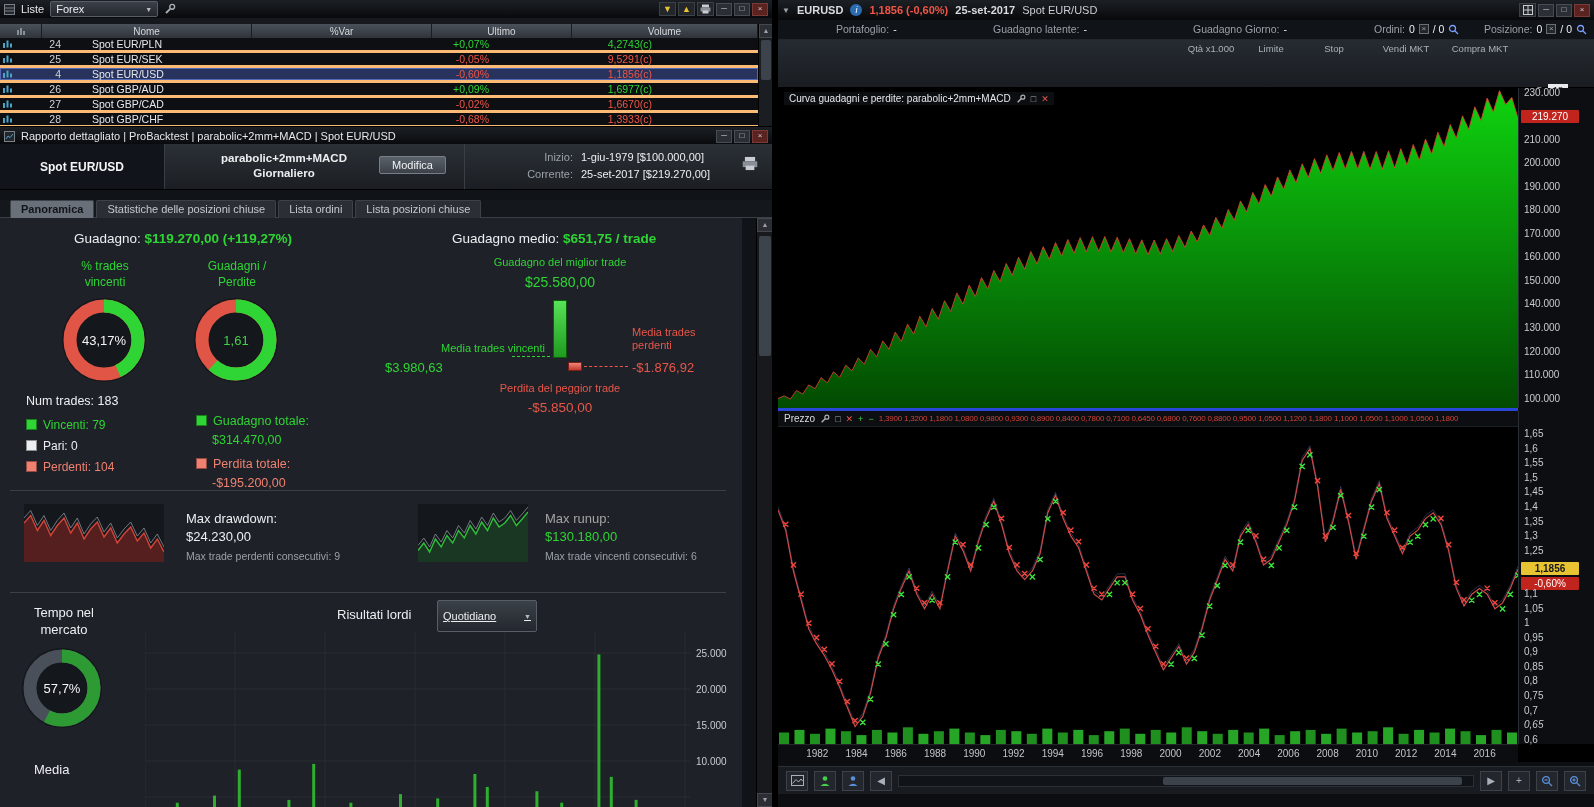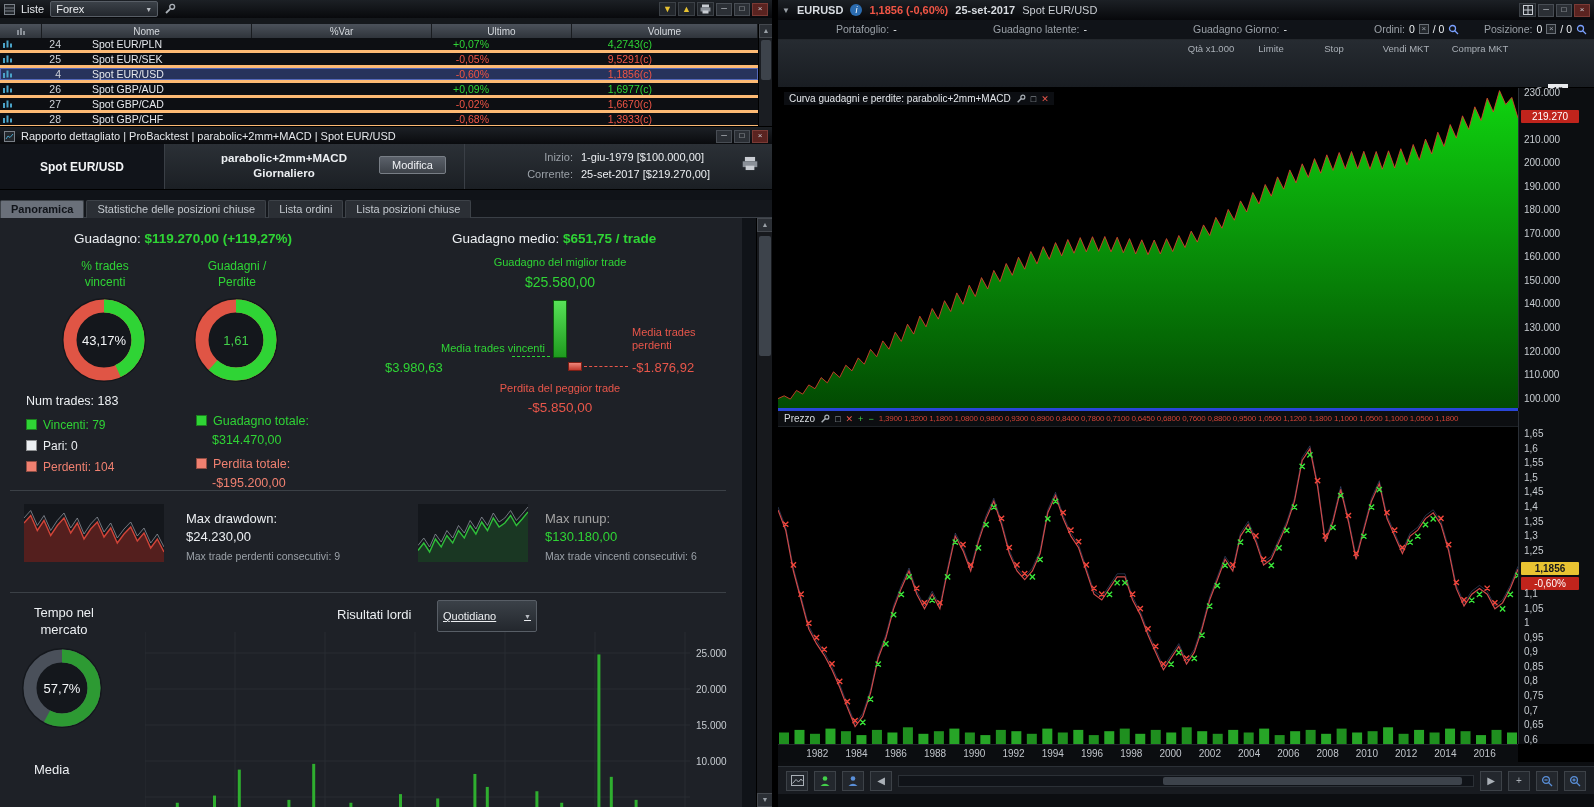--- a/index.html
+++ b/index.html
@@ -37,21 +37,21 @@
   #report { left:0; top:127px; width:772px; height:680px; background:#101318; }
   #report-header { position:absolute; top:17px; left:0; width:772px; height:46px; display:flex; background:linear-gradient(#2b3036,#1b1f24); border-bottom:1px solid #000; }
   #rh-cell1 { width:165px; background:#11141a; border-right:1px solid #3a3f46; display:flex; align-items:center; justify-content:center; font-size:12px; font-weight:bold; color:#f2f4f6; }
   #rh-cell2 { width:300px; border-right:1px solid #3a3f46; position:relative; }
   #rh-strategy { position:absolute; left:14px; top:7px; width:210px; text-align:center; font-size:11.5px; font-weight:bold; color:#eceff2; line-height:15px; }
   #modify-btn { position:absolute; right:18px; top:12px; padding:2px 12px; font-size:11px; color:#f0f2f5; background:linear-gradient(#5b616a,#3d4249); border:1px solid #787e86; border-radius:2px; }
   #rh-cell3 { flex:1; position:relative; font-size:11px; }
   .rh-line { position:absolute; left:40px; display:flex; }
   .rh-label { width:68px; text-align:right; color:#9aa0a7; margin-right:8px; }
   .rh-value { color:#eceff2; }
-  #tabs-bar { position:absolute; top:73px; left:0; width:772px; height:18px; background:#14171c; display:flex; gap:2px; padding-left:0; border-bottom:1px solid #3a3f46; }
+  #tabs-bar { position:absolute; top:73px; left:0; width:772px; height:18px; background:#14171c; display:flex; gap:2px; padding-left:10px; border-bottom:1px solid #3a3f46; }
   .tab { padding:2px 10px 0 10px; font-size:11px; height:18px; background:#2b2f35; color:#c3c8ce; border:1px solid #3d4248; border-bottom:none; border-radius:2px 2px 0 0; }
   .tab.active { background:#6a707a; color:#11141a; font-weight:bold; }
   #report-content { position:absolute; top:91px; left:0; width:742px; height:589px; background:#1e2127; overflow:hidden; }
   #report-scroll { top:91px; height:589px; right:16px; width:16px; background:#17191d; }
   .abs { position:absolute; }
   .lbl-w { color:#eceff2; } .val-g { color:#2fd435; } .val-sal { color:#f08070; }
   #gain-line { left:74px; top:13px; font-size:13.5px; }
   #gain-line b { color:#2fd435; font-weight:bold; }
   #avg-line { left:452px; top:13px; font-size:13.5px; }
   #avg-line b { color:#2fd435; font-weight:bold; }
@@ -685,21 +685,21 @@
           <div class="tick" style="top: 133.601px;">1,25</div>
           <div class="tick" style="top: 177.225px;">1,1</div>
           <div class="tick" style="top: 191.766px;">1,05</div>
           <div class="tick" style="top: 206.307px;">1</div>
           <div class="tick" style="top: 220.849px;">0,95</div>
           <div class="tick" style="top: 235.39px;">0,9</div>
           <div class="tick" style="top: 249.931px;">0,85</div>
           <div class="tick" style="top: 264.472px;">0,8</div>
           <div class="tick" style="top: 279.014px;">0,75</div>
           <div class="tick" style="top: 293.555px;">0,7</div>
-          <div class="tick" style="top: 308.096px;">0,65</div>
+          <div class="tick" style="top: 308.096px; font-style: italic;">0,65</div>
           <div class="tick" style="top: 322.638px;">0,6</div>
         </div>
       <div id="years-axis">
           <div class="year-lab" style="left: 39.2573px;">1982</div>
           <div class="year-lab" style="left: 78.5146px;">1984</div>
           <div class="year-lab" style="left: 117.772px;">1986</div>
           <div class="year-lab" style="left: 157.029px;">1988</div>
           <div class="year-lab" style="left: 196.286px;">1990</div>
           <div class="year-lab" style="left: 235.544px;">1992</div>
           <div class="year-lab" style="left: 274.801px;">1994</div>

